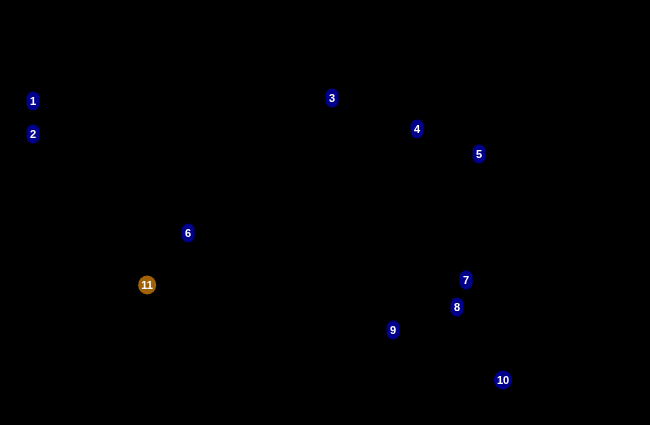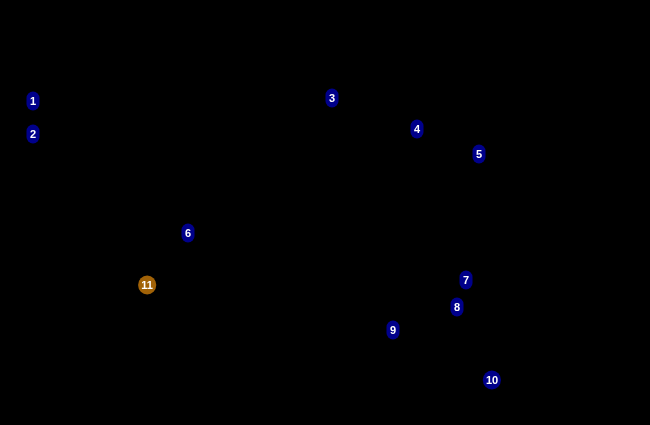--- a/index.html
+++ b/index.html
@@ -37,15 +37,15 @@
 <div class="canvas" style="width: 650px; height: 425px; background: rgb(0, 0, 0);">
     <div class="marker" style="left: 33px; top: 101px; background: rgb(0, 0, 139); color: rgb(255, 255, 255);">1</div>
     <div class="marker" style="left: 33px; top: 134px; background: rgb(0, 0, 139); color: rgb(255, 255, 255);">2</div>
     <div class="marker" style="left: 332px; top: 98px; background: rgb(0, 0, 139); color: rgb(255, 255, 255);">3</div>
     <div class="marker" style="left: 417px; top: 129px; background: rgb(0, 0, 139); color: rgb(255, 255, 255);">4</div>
     <div class="marker" style="left: 479px; top: 154px; background: rgb(0, 0, 139); color: rgb(255, 255, 255);">5</div>
     <div class="marker" style="left: 188px; top: 233px; background: rgb(0, 0, 139); color: rgb(255, 255, 255);">6</div>
     <div class="marker" style="left: 466px; top: 280px; background: rgb(0, 0, 139); color: rgb(255, 255, 255);">7</div>
     <div class="marker" style="left: 457px; top: 307px; background: rgb(0, 0, 139); color: rgb(255, 255, 255);">8</div>
     <div class="marker" style="left: 393px; top: 330px; background: rgb(0, 0, 139); color: rgb(255, 255, 255);">9</div>
-    <div class="marker" style="left: 492px; top: 380px; background: rgb(0, 0, 139); color: rgb(255, 255, 255);">10</div>
+    <div class="marker" style="left: 503px; top: 380px; background: rgb(0, 0, 139); color: rgb(255, 255, 255);">10</div>
     <div class="marker" style="left: 147px; top: 285px; background: #a16207; color: rgb(255, 255, 255);">11</div>
   </div>
 
 </body></html>

